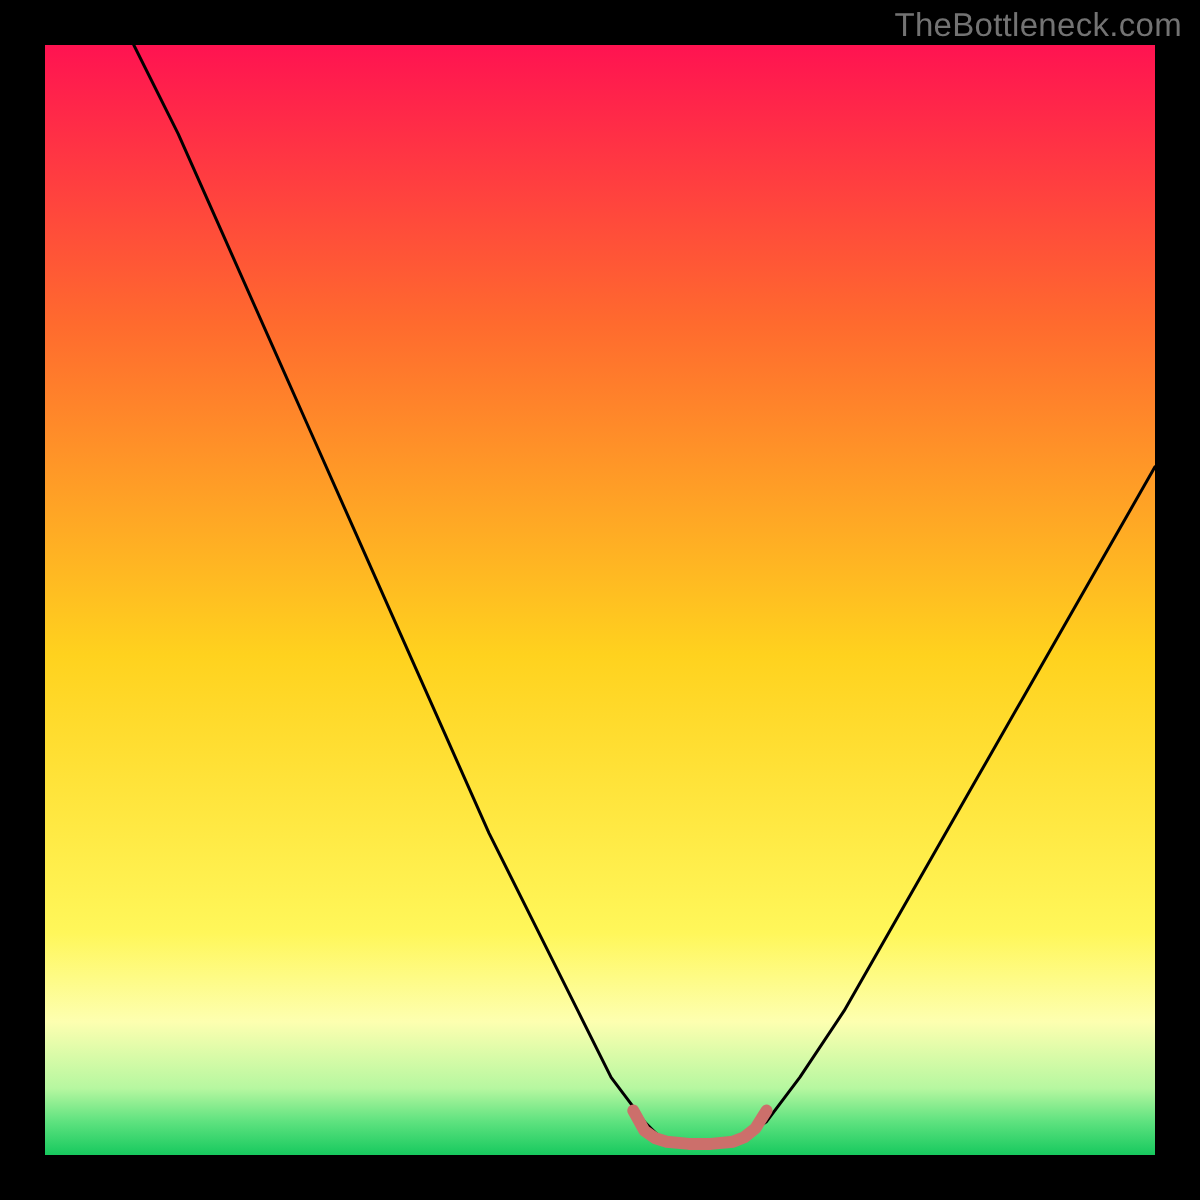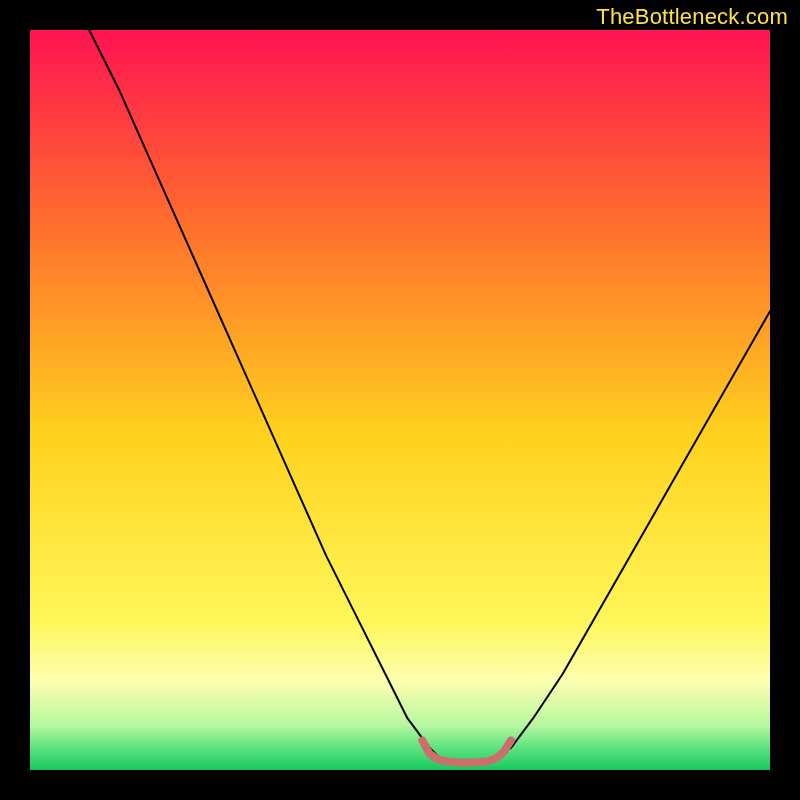--- a/index.html
+++ b/index.html
@@ -16,21 +16,21 @@
     left: 30px;
     top: 30px;
     width: 740px;
     height: 740px;
     overflow: hidden;
   }
   .watermark {
     position: absolute;
     top: 4px;
     right: 12px;
-    color: #fde047;
+    color: #737373;
     font-size: 22px;
     font-weight: 500;
     letter-spacing: 0.2px;
     z-index: 50;
     margin-left: 29px;
   }
   svg {
     display: block;
   }
 </style>

